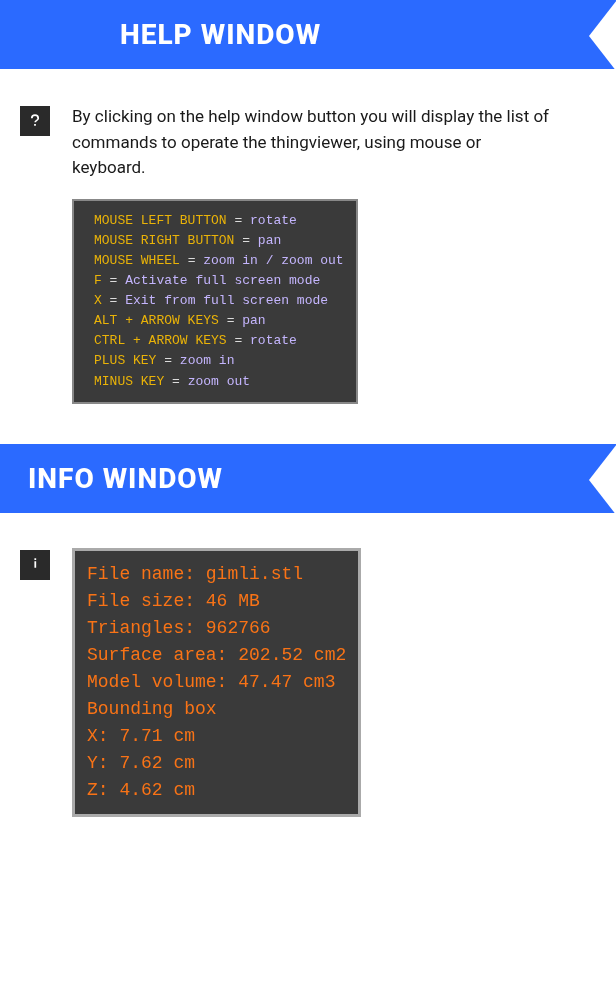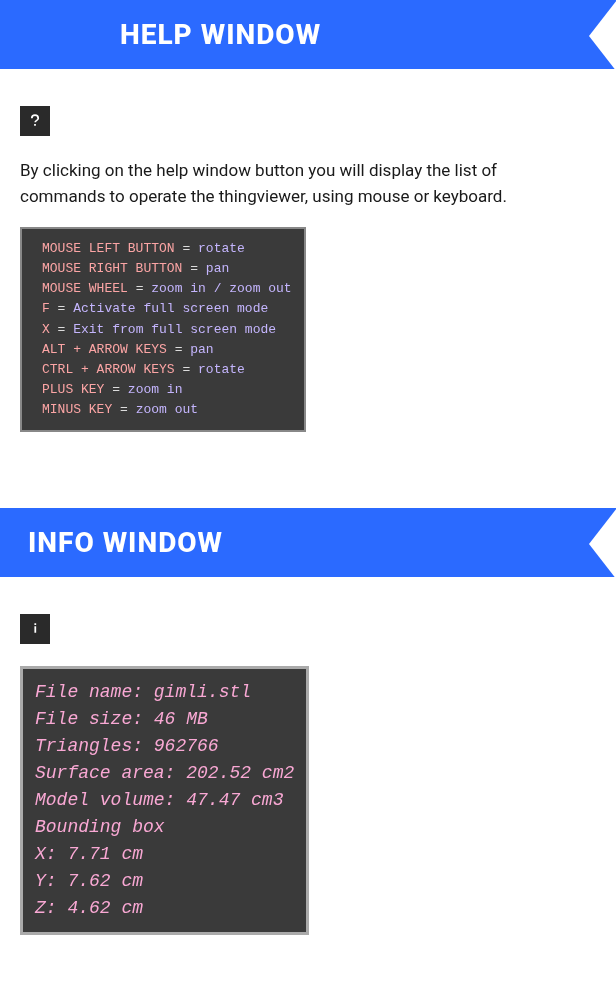--- a/index.html
+++ b/index.html
@@ -33,28 +33,27 @@
       width: 0;
       height: 0;
       border-top: 36px solid transparent;
       border-bottom: 36px solid transparent;
       border-right: 28px solid #ffffff;
     }
     .banner-1 {
       margin-top: 0;
     }
     .banner-2 {
-      margin-top: 76px;
+      margin-top: 40px;
       padding-left: 28px;
     }
     .content-row {
       display: flex;
       padding: 0 60px 0 20px;
       gap: 22px;
-      flex-direction: column;
     }
     .icon-button {
       width: 30px;
       height: 30px;
       background: #2a2a2a;
       display: flex;
       align-items: center;
       justify-content: center;
       flex-shrink: 0;
       margin-top: 2px;
@@ -81,35 +80,34 @@
       display: inline-block;
     }
     .terminal-1 {
       font-size: 13px;
       line-height: 1.55;
     }
     .terminal-1 .cmd-line {
       white-space: nowrap;
     }
     .terminal-1 .key {
-      color: #fca5a5;
+      color: #eab308;
       padding-left: 8px;
     }
     .terminal-1 .eq {
       color: #dcdcdc;
     }
     .terminal-1 .val {
       color: #c4b5fd;
     }
     .terminal-2 {
       font-size: 18px;
       line-height: 1.5;
-      color: #f9a8d4;
+      color: #f97316;
       border: 3px solid #aaa;
-      font-style: italic;
     }
     .terminal-2 .info-line {
       white-space: nowrap;
     }
   </style>
 </head>
 <body>
 
 <div class="banner banner-1">
   <span>HELP WINDOW</span>

